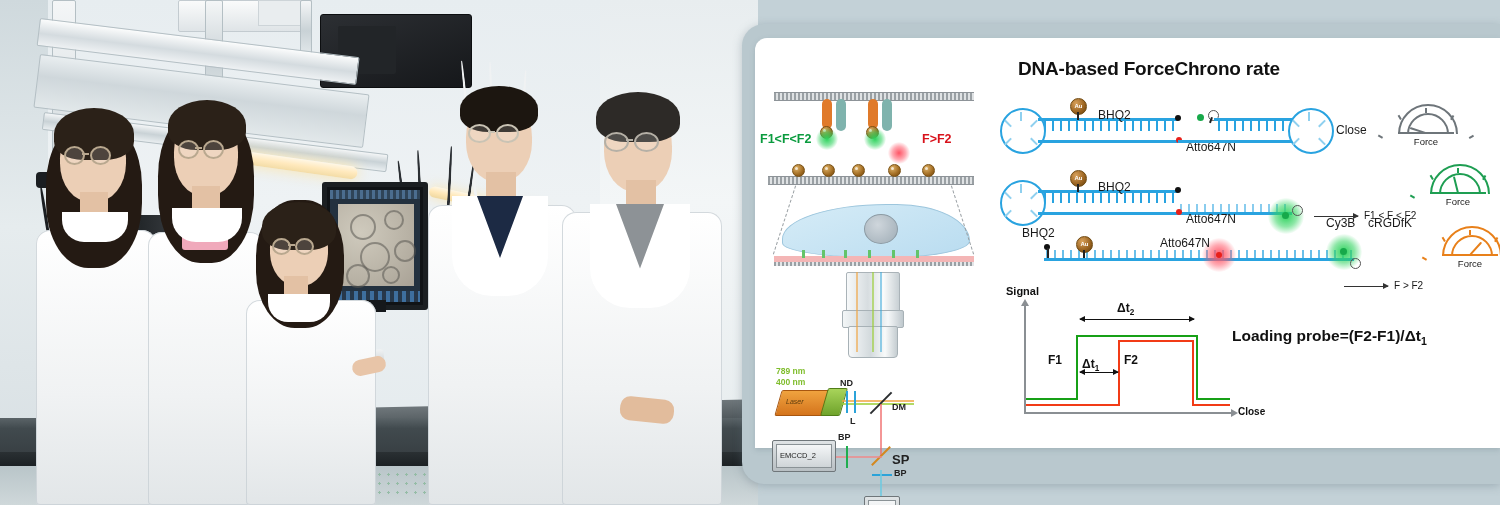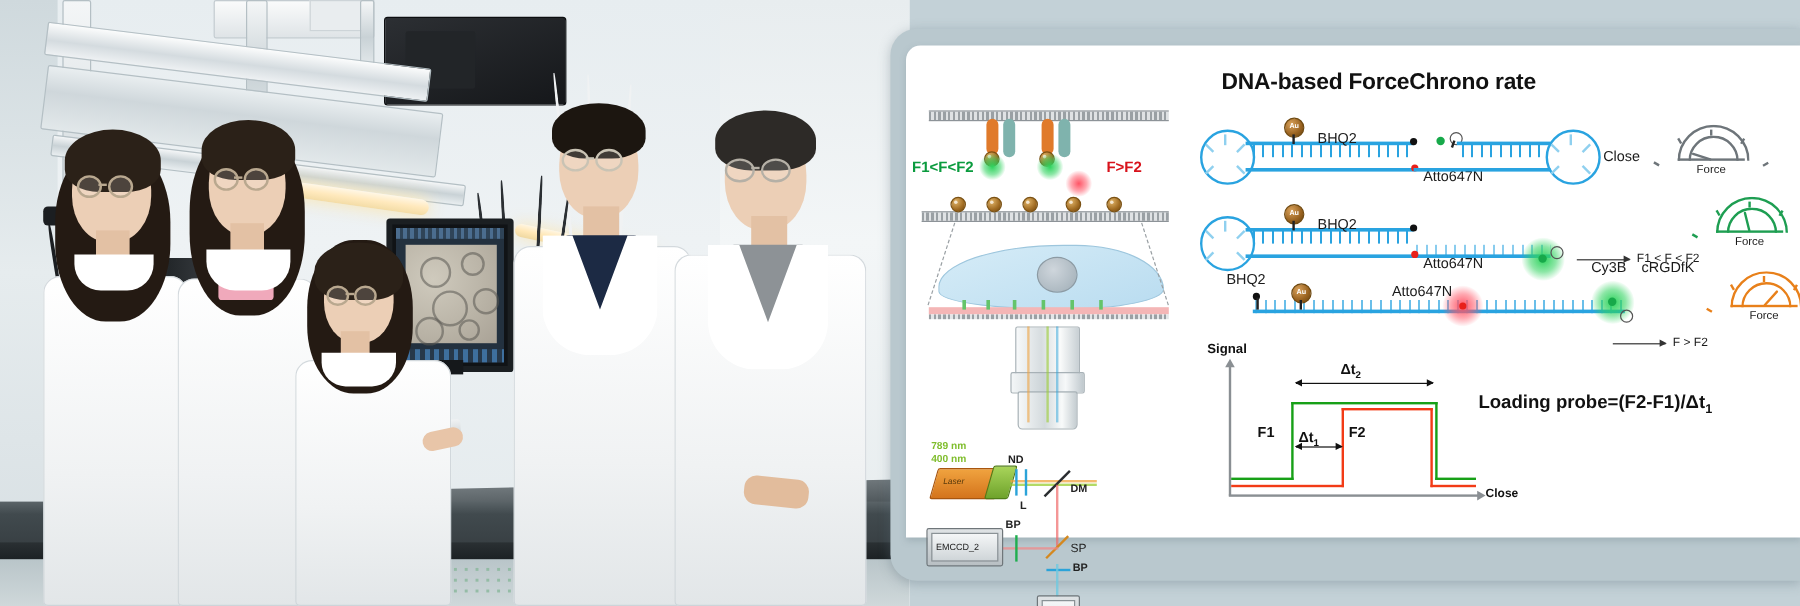--- a/index.html
+++ b/index.html
@@ -440,21 +440,21 @@
     <div class="optic" style="left:94px;top:303px;height:22px;"></div>
     <div class="smalltxt" style="left:80px;top:290px;font-size:9px;font-weight:bold;">ND</div>
     <div class="smalltxt" style="left:90px;top:328px;font-size:9px;font-weight:bold;">L</div>
 
     <div class="mirror" style="left:120px;top:300px;height:30px;"></div>
     <div class="smalltxt" style="left:132px;top:314px;font-size:9px;font-weight:bold;">DM</div>
 
     <div class="beam" style="left:120px;top:316px;width:2px;height:52px;background:#ef6a6a;opacity:.7;"></div>
 
     <div class="mirror orange" style="left:120px;top:355px;height:26px;"></div>
-    <div class="smalltxt" style="left:132px;top:364px;font-size:10px;font-weight:normal;">SP</div>
+    <div class="smalltxt" style="left:132px;top:364px;font-size:13px;font-weight:bold;">SP</div>
 
     <div class="beam" style="left:72px;top:368px;width:50px;height:1.6px;background:#ef8a8a;"></div>
     <div class="bpf" style="left:86px;top:358px;height:22px;"></div>
     <div class="smalltxt" style="left:78px;top:344px;font-size:9px;font-weight:bold;">BP</div>
 
     <div class="bpf c" style="left:112px;top:386px;width:20px;height:2px;"></div>
     <div class="smalltxt" style="left:134px;top:380px;font-size:9px;font-weight:bold;">BP</div>
     <div class="beam" style="left:120px;top:382px;width:2px;height:28px;background:#6fc9e0;opacity:.8;"></div>
 
     <div class="emccd" style="left:12px;top:352px;width:62px;height:30px;">

